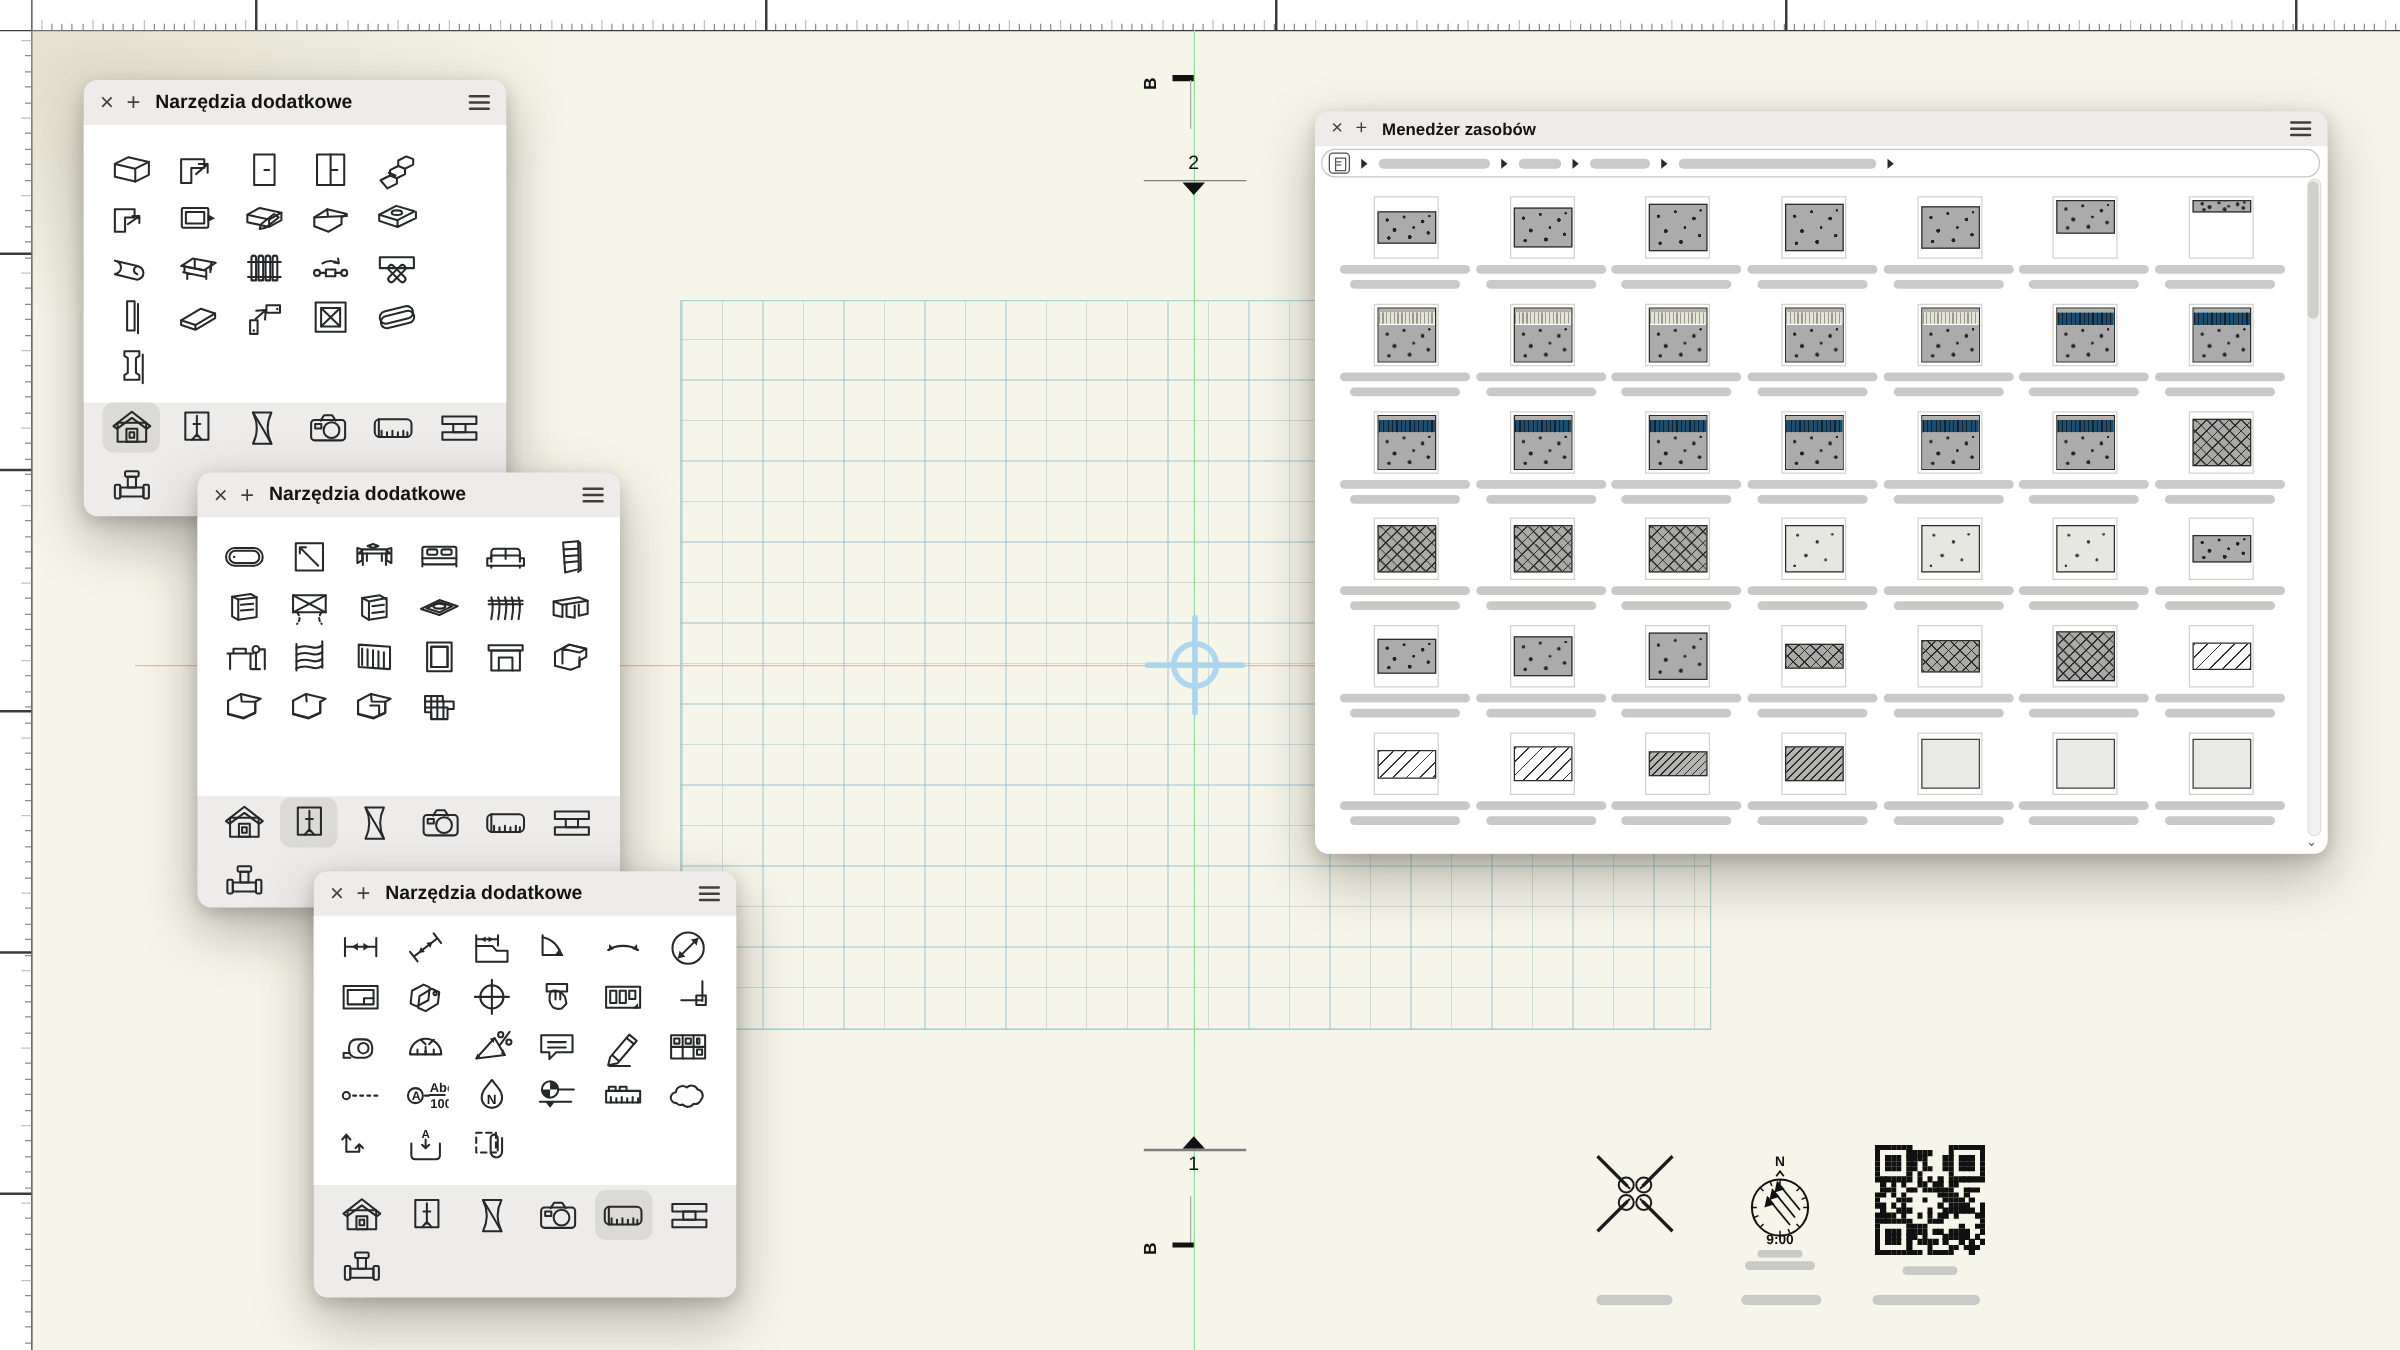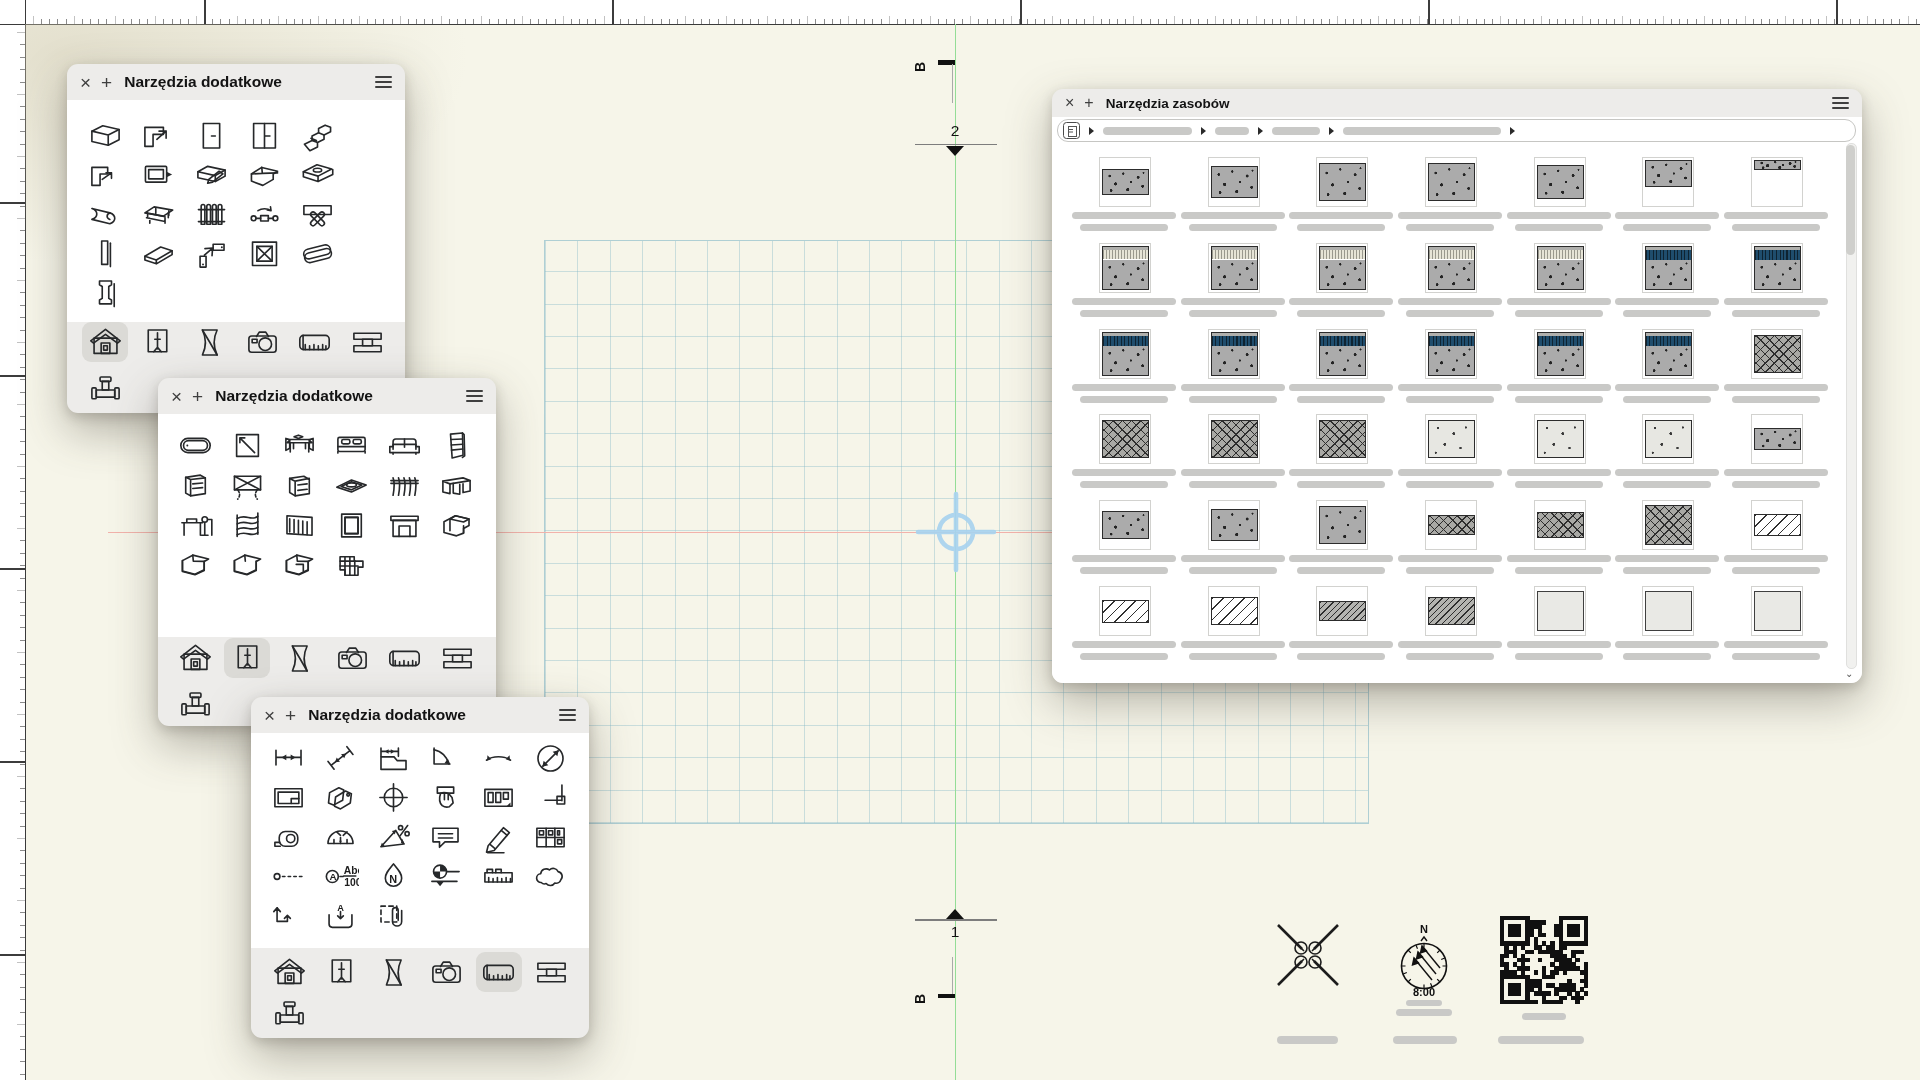--- a/index.html
+++ b/index.html
@@ -477,21 +477,21 @@
   </g>
   <g stroke="#111" stroke-width="1.4" fill="#111">
     <path d="M40 52L22 30"></path>
       <path d="M22 30l-1.5 7 6-2z"></path>
     <path d="M44 46L26 24"></path>
       <path d="M26 24l-1.5 7 6-2z"></path>
     <path d="M36 58L18 36"></path>
       <path d="M18 36l-1.5 7 6-2z"></path>
   </g>
 </svg>
-<div class="abs" style="left:1398px;top:986px;width:52px;text-align:center;font-size:11px;font-weight:bold;color:#111">8:00</div>
+<div class="abs" style="left:1398px;top:986px;width:52px;text-align:center;font-size:11px;font-weight:bold;color:#111">9:00</div>
 <div class="ph" style="left:1406px;top:1000px;width:36px;height:6px"></div>
 <div class="ph" style="left:1396px;top:1008.5px;width:56px;height:7px"></div>
 
 <div class="abs" id="qr-code" style="left:1500px;top:916px;width:88px;height:88px">
     <div class="qr-cell" style="left: 0px; top: 0px; width: 4.49048px; height: 4.49048px;"></div>
     <div class="qr-cell" style="left: 4.19048px; top: 0px; width: 4.49048px; height: 4.49048px;"></div>
     <div class="qr-cell" style="left: 8.38095px; top: 0px; width: 4.49048px; height: 4.49048px;"></div>
     <div class="qr-cell" style="left: 12.5714px; top: 0px; width: 4.49048px; height: 4.49048px;"></div>
     <div class="qr-cell" style="left: 16.7619px; top: 0px; width: 4.49048px; height: 4.49048px;"></div>
     <div class="qr-cell" style="left: 20.9524px; top: 0px; width: 4.49048px; height: 4.49048px;"></div>
@@ -1428,21 +1428,21 @@
           <rect x="4.5" y="15.5" width="4" height="10" rx="1" fill="#bdd9ef"></rect>
           <rect x="25.5" y="15.5" width="4" height="10" rx="1" fill="#bdd9ef"></rect>
           <rect x="8.5" y="17.5" width="17" height="6.5" fill="#a3c9e6"></rect>
         </svg>
       </div>
     </div>
     <div class="panel" id="rm" style="left: 1052px; top: 89px; width: 810px; height: 594px; z-index: 15; background: rgb(237, 236, 234);">
       <div class="tbar" style="height: 28px;">
         <span class="tbtn" style="font-size: 16px;">×</span>
         <span class="tbtn" style="font-size: 16px;">+</span>
-        <span class="ttl">Narzędzia zasobów</span>
+        <span class="ttl">Menedżer zasobów</span>
         <span class="burger">
           <i></i>
           <i></i>
           <i></i>
         </span>
       </div>
       <div class="pwhite" style="top: 28px; height: 566px; border-radius: 0px 0px 11px 11px;">
         <div class="rm-bread" style="left: 5px; top: 2px; width: 787px;">
           <span class="doc-ic"></span>
           <span class="caret"></span>

